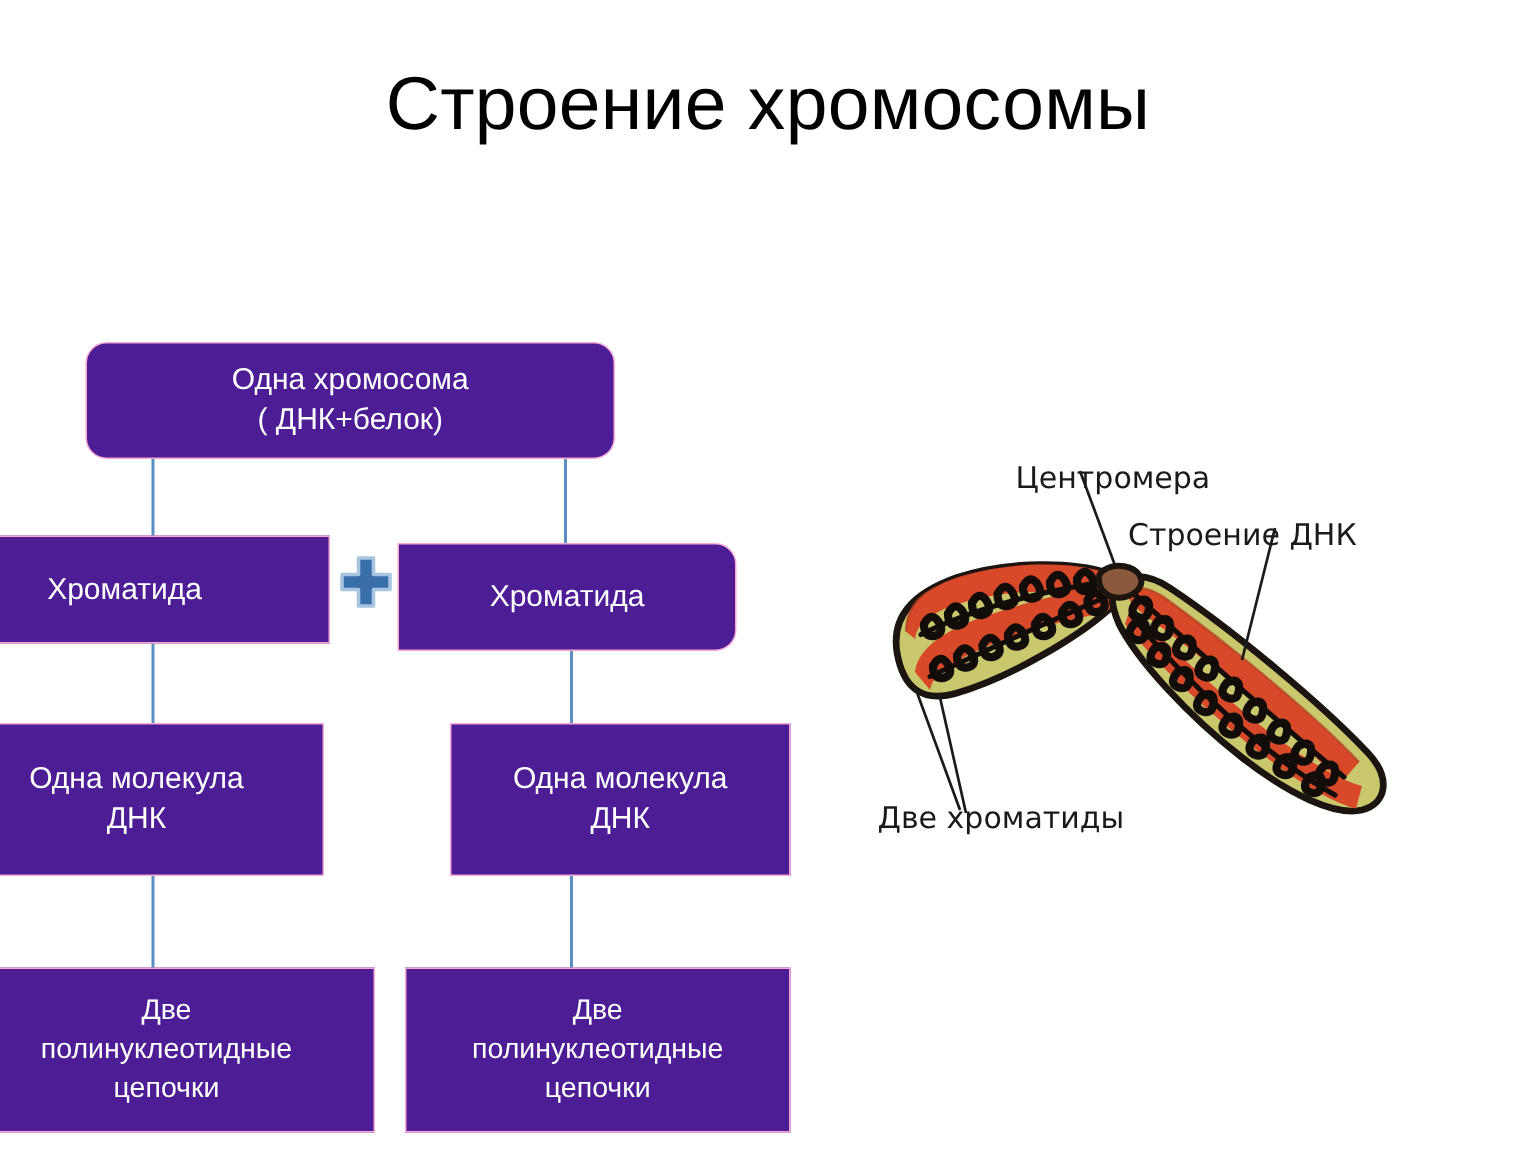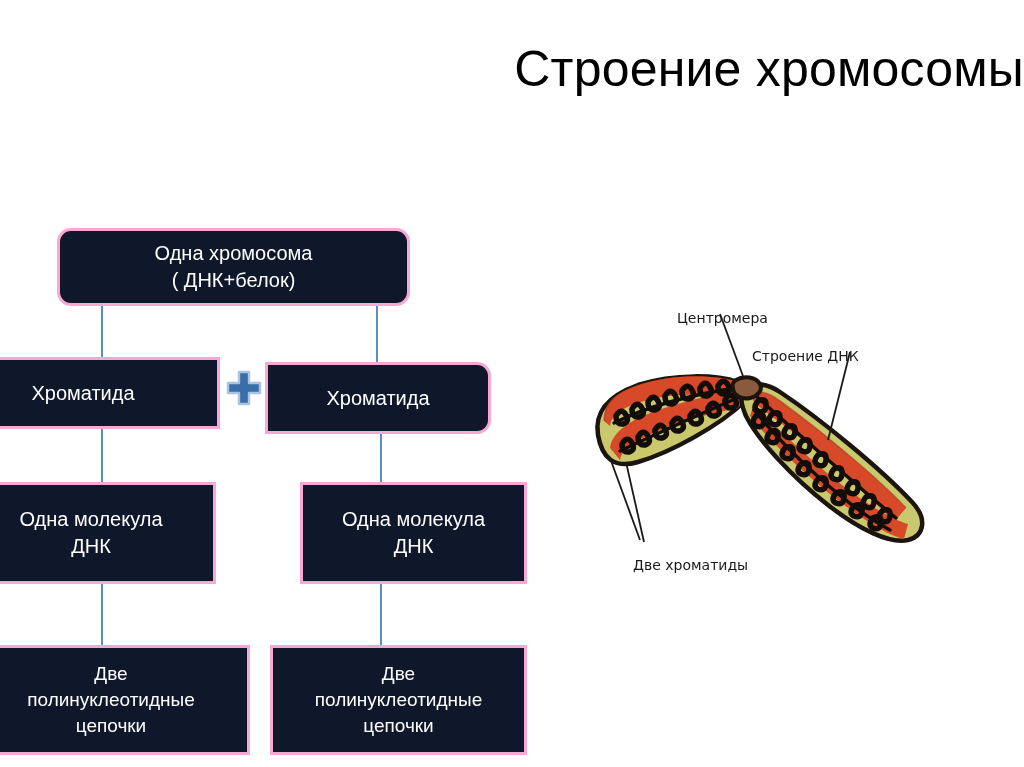--- a/index.html
+++ b/index.html
@@ -14,34 +14,34 @@
     overflow: hidden;
     font-family: "Liberation Sans", sans-serif;
   }
 
   
   #slide-title {
     position: absolute;
     left: 0;
     top: 38px;
     width: 1024px;
-    text-align: right;
+    text-align: center;
     font-size: 50px;
     line-height: 62px;
     color: #000000;
     font-weight: 400;
     letter-spacing: 0.2px;
     white-space: nowrap;
   }
 
   
   .box {
     position: absolute;
-    background: #0f172a;
-    border: 3px solid #f9a8d4;
+    background: #4c1d95;
+    border: 1px solid #f9a8d4;
     box-sizing: border-box;
     color: #ffffff;
     display: flex;
     align-items: center;
     justify-content: center;
     text-align: center;
     font-size: 20px;
     line-height: 27px;
     padding: 2px 8px;
   }
@@ -96,28 +96,28 @@
   
   #chromosome-figure {
     position: absolute;
     left: 560px; top: 290px;
     width: 400px; height: 280px;
   }
   .chr-label {
     position: absolute;
     color: #1a1a1a;
     font-family: "DejaVu Sans", sans-serif;
-    font-size: 14px;
+    font-size: 20px;
     line-height: 22px;
     white-space: nowrap;
     font-weight: 500;
   }
   #label-centromere { left: 677px; top: 307px; }
   #label-dna-molecule { left: 752px; top: 345px; }
-  #label-two-chromatids { left: 585px; top: 554px; margin-left: 48px; }
+  #label-two-chromatids { left: 585px; top: 534px; }
 </style>
 </head>
 <body>
 
 <div id="slide-title">Строение хромосомы</div>
 
 <div class="connector" id="conn-top-left"></div>
 <div class="connector" id="conn-top-right"></div>
 <div class="connector" id="conn-mid-left"></div>
 <div class="connector" id="conn-mid-right"></div>

